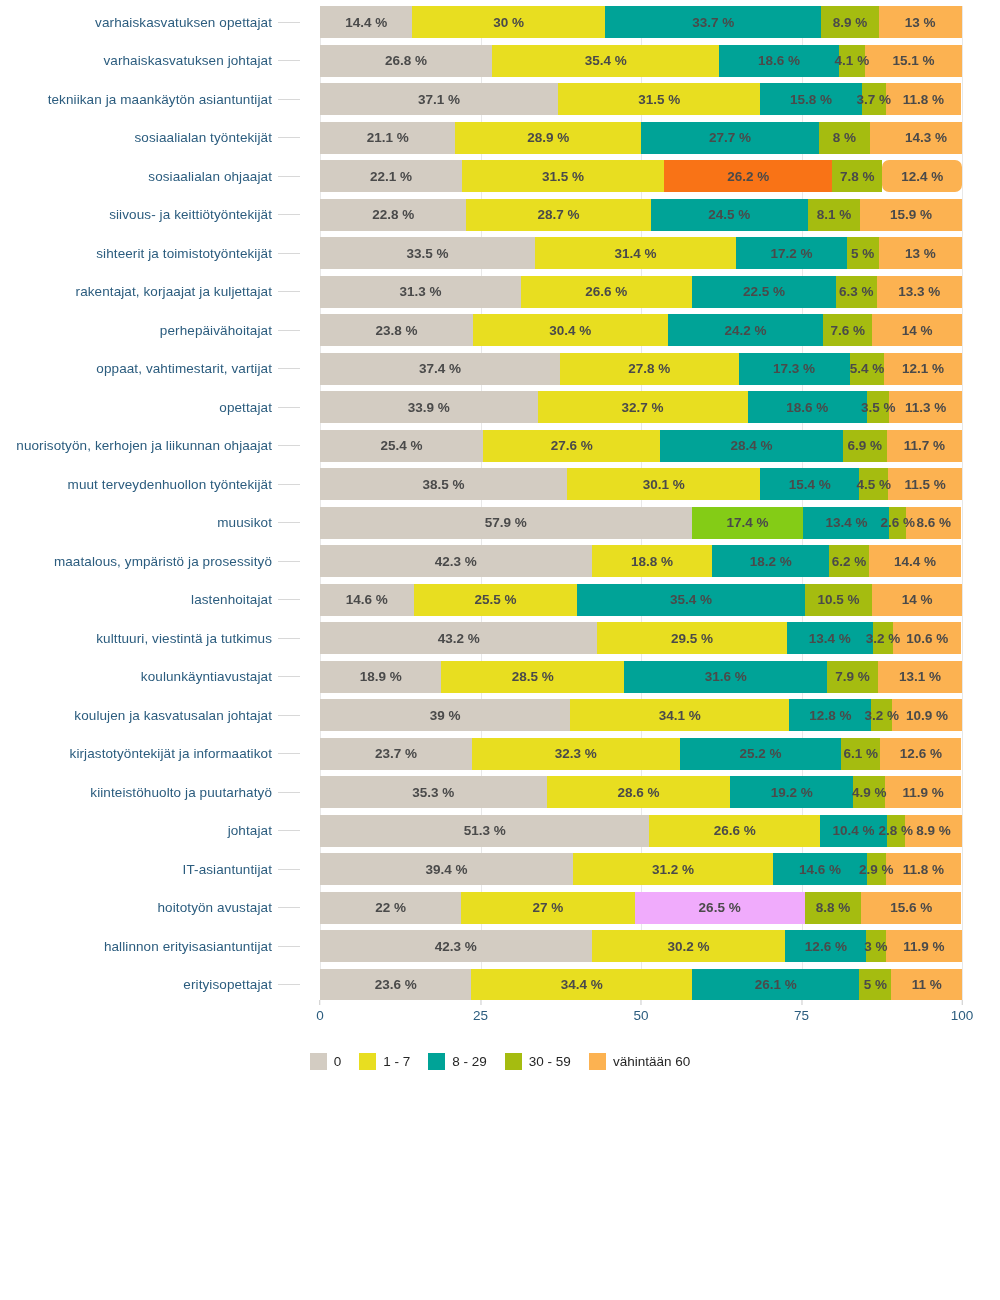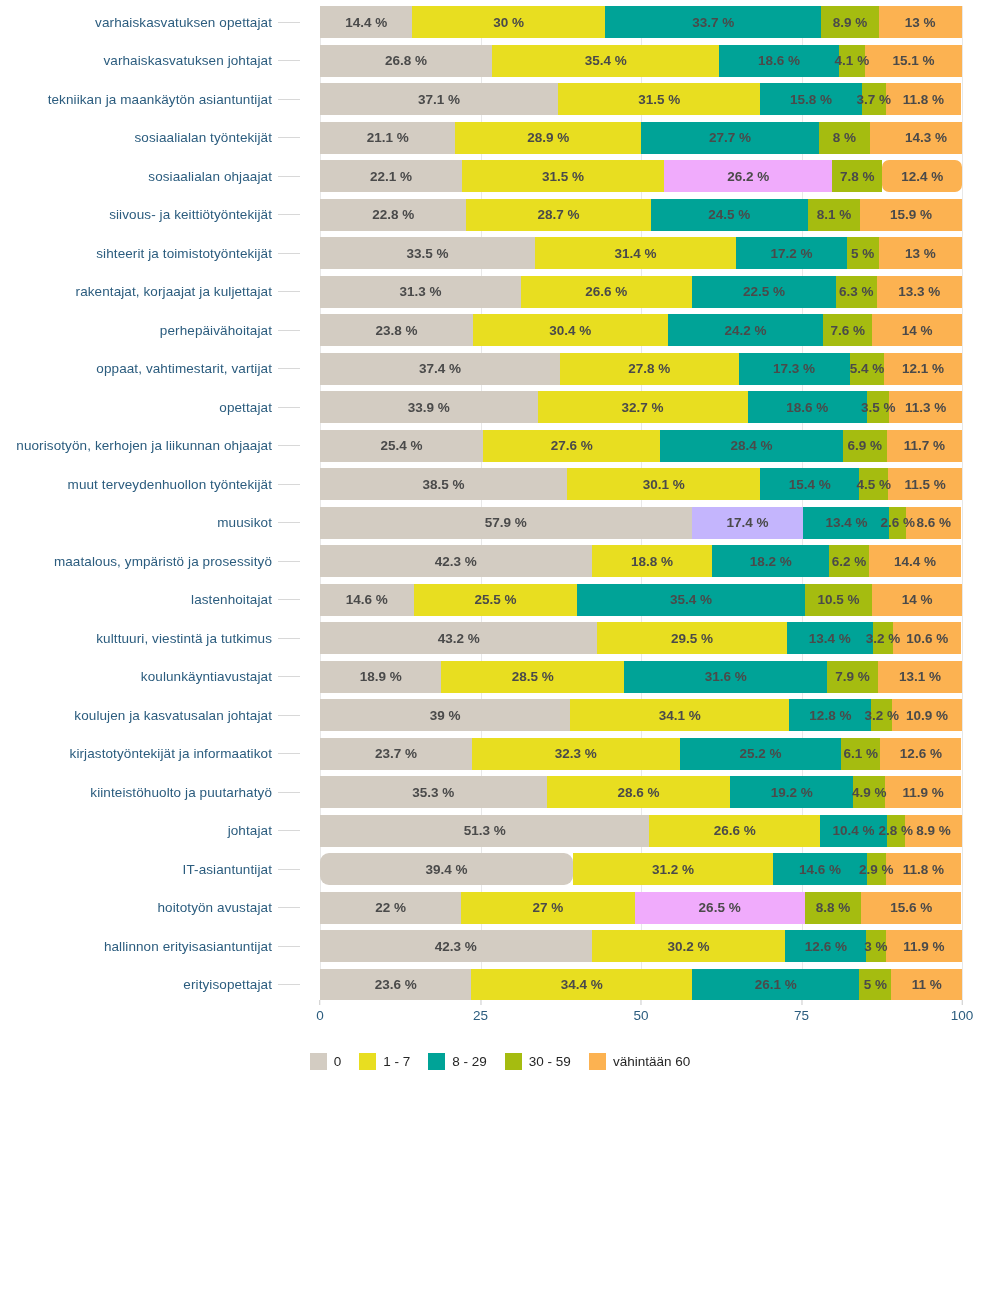--- a/index.html
+++ b/index.html
@@ -311,21 +311,21 @@
             <span>14.3 %</span>
           </div>
         </div>
         <div class="row">
           <div class="seg" style="background: rgb(211, 204, 194); width: 22.1%;">
             <span>22.1 %</span>
           </div>
           <div class="seg" style="background: rgb(232, 222, 32); width: 31.5%;">
             <span>31.5 %</span>
           </div>
-          <div class="seg" style="background: #f0abfc; width: 26.2%;">
+          <div class="seg" style="background: #f97316; width: 26.2%;">
             <span>26.2 %</span>
           </div>
           <div class="seg" style="background: rgb(165, 188, 16); width: 7.8%;">
             <span>7.8 %</span>
           </div>
           <div class="seg" style="background: rgb(252, 178, 81); width: 12.4%; border-radius: 7px;">
             <span>12.4 %</span>
           </div>
         </div>
         <div class="row">
@@ -461,21 +461,21 @@
             <span>4.5 %</span>
           </div>
           <div class="seg" style="background: rgb(252, 178, 81); width: 11.5%;">
             <span>11.5 %</span>
           </div>
         </div>
         <div class="row">
           <div class="seg" style="background: rgb(211, 204, 194); width: 57.9%;">
             <span>57.9 %</span>
           </div>
-          <div class="seg" style="background: #c4b5fd; width: 17.4%;">
+          <div class="seg" style="background: #84cc16; width: 17.4%;">
             <span>17.4 %</span>
           </div>
           <div class="seg" style="background: rgb(0, 163, 151); width: 13.4%;">
             <span>13.4 %</span>
           </div>
           <div class="seg" style="background: rgb(165, 188, 16); width: 2.6%;">
             <span>2.6 %</span>
           </div>
           <div class="seg" style="background: rgb(252, 178, 81); width: 8.6%;">
             <span>8.6 %</span>
@@ -611,21 +611,21 @@
             <span>10.4 %</span>
           </div>
           <div class="seg" style="background: rgb(165, 188, 16); width: 2.8%;">
             <span>2.8 %</span>
           </div>
           <div class="seg" style="background: rgb(252, 178, 81); width: 8.9%;">
             <span>8.9 %</span>
           </div>
         </div>
         <div class="row">
-          <div class="seg" style="background: rgb(211, 204, 194); width: 39.4%; border-radius: 9px;">
+          <div class="seg" style="background: rgb(211, 204, 194); width: 39.4%;">
             <span>39.4 %</span>
           </div>
           <div class="seg" style="background: rgb(232, 222, 32); width: 31.2%;">
             <span>31.2 %</span>
           </div>
           <div class="seg" style="background: rgb(0, 163, 151); width: 14.6%;">
             <span>14.6 %</span>
           </div>
           <div class="seg" style="background: rgb(165, 188, 16); width: 2.9%;">
             <span>2.9 %</span>

